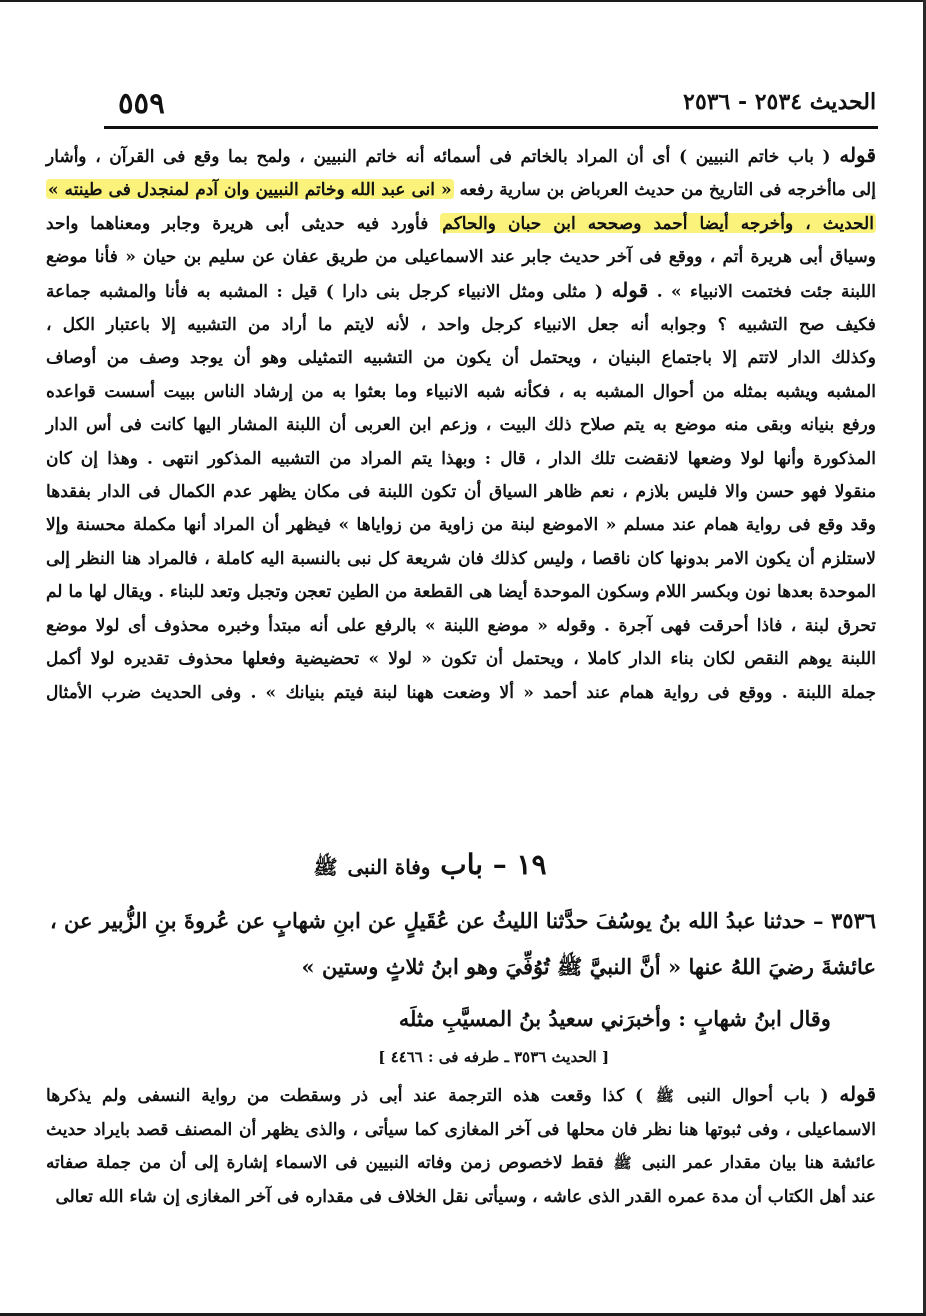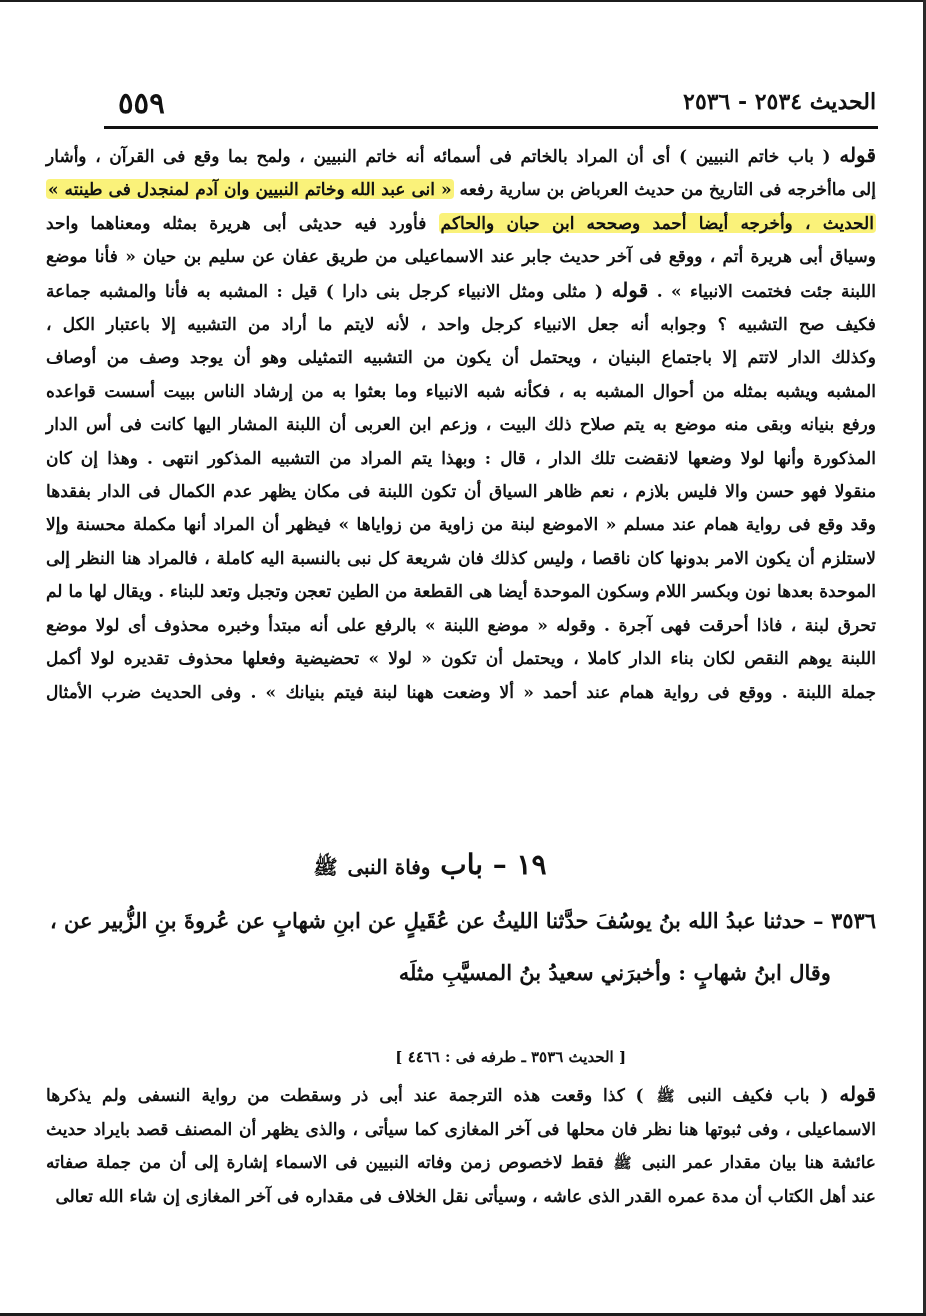--- a/index.html
+++ b/index.html
@@ -27,38 +27,38 @@
   .salah { display:inline-block; font-size:15px; font-weight:900; padding:0 2px; }
 
   .section-heading {
     position:absolute; left:0; width:860px; top:848px; text-align:center; direction:rtl;
     font-size:28px; font-weight:900;
   }
   .section-heading .small { font-size:20px; }
 
   .hadith { position:absolute; left:90px; right:50px; direction:rtl; font-size:21px; font-weight:bold; }
   .hadith .line { text-align-last:right; }
-  .cross-ref { position:absolute; right:300px; top:1048px; direction:rtl; font-size:15px; font-weight:bold; }
+  .cross-ref { position:absolute; right:317px; top:1048px; direction:rtl; font-size:15px; font-weight:bold; }
 </style>
 </head>
 <body>
 
 <div class="frame-top"></div>
 <div class="frame-right"></div>
 
 <div class="header">
   <div class="running-title">الحديث ٢٥٣٤ - ٢٥٣٦</div>
   <div class="page-number">٥٥٩</div>
 </div>
 <div class="header-rule"></div>
 
 <div class="body-text" id="c1" style="top:139px;">
     <span class="line"><span class="lead">قوله</span><span> ( باب خاتم النبيين ) أى أن المراد بالخاتم فى أسمائه أنه خاتم النبيين ، ولمح بما وقع فى القرآن ، وأشار</span></span>
     <span class="line"><span>إلى ماأخرجه فى التاريخ من حديث العرباض بن سارية رفعه </span><span class="hl">« انى عبد الله وخاتم النبيين وان آدم لمنجدل فى طينته »</span></span>
-    <span class="line"><span class="hl">الحديث ، وأخرجه أيضا أحمد وصححه ابن حبان والحاكم</span><span> فأورد فيه حديثى أبى هريرة بمثله ومعناهما واحد</span></span>
+    <span class="line"><span class="hl">الحديث ، وأخرجه أيضا أحمد وصححه ابن حبان والحاكم</span><span> فأورد فيه حديثى أبى هريرة وجابر ومعناهما واحد</span></span>
     <span class="line"><span>وسياق أبى هريرة أتم ، ووقع فى آخر حديث جابر عند الاسماعيلى من طريق عفان عن سليم بن حيان « فأنا موضع</span></span>
     <span class="line"><span>اللبنة جئت فختمت الانبياء » . </span><span class="lead">قوله</span><span> ( مثلى ومثل الانبياء كرجل بنى دارا ) قيل : المشبه به فأنا والمشبه جماعة</span></span>
     <span class="line"><span>فكيف صح التشبيه ؟ وجوابه أنه جعل الانبياء كرجل واحد ، لأنه لايتم ما أراد من التشبيه إلا باعتبار الكل ،</span></span>
     <span class="line"><span>وكذلك الدار لاتتم إلا باجتماع البنيان ، ويحتمل أن يكون من التشبيه التمثيلى وهو أن يوجد وصف من أوصاف</span></span>
     <span class="line"><span>المشبه ويشبه بمثله من أحوال المشبه به ، فكأنه شبه الانبياء وما بعثوا به من إرشاد الناس ببيت أسست قواعده</span></span>
     <span class="line"><span>ورفع بنيانه وبقى منه موضع به يتم صلاح ذلك البيت ، وزعم ابن العربى أن اللبنة المشار اليها كانت فى أس الدار</span></span>
     <span class="line"><span>المذكورة وأنها لولا وضعها لانقضت تلك الدار ، قال : وبهذا يتم المراد من التشبيه المذكور انتهى . وهذا إن كان</span></span>
     <span class="line"><span>منقولا فهو حسن والا فليس بلازم ، نعم ظاهر السياق أن تكون اللبنة فى مكان يظهر عدم الكمال فى الدار بفقدها</span></span>
     <span class="line"><span>وقد وقع فى رواية همام عند مسلم « الاموضع لبنة من زاوية من زواياها » فيظهر أن المراد أنها مكملة محسنة وإلا</span></span>
     <span class="line"><span>لاستلزم أن يكون الامر بدونها كان ناقصا ، وليس كذلك فان شريعة كل نبى بالنسبة اليه كاملة ، فالمراد هنا النظر إلى</span></span>
@@ -71,24 +71,25 @@
 <div class="section-heading">
   <span>١٩</span>
   <span>–</span>
   <span>باب</span>
   <span class="small">وفاة النبى</span>
   <span class="small">ﷺ</span>
 </div>
 
 <div class="hadith" style="top:898px;">
   <span class="line" style="line-height:46px; text-align-last:justify;">٣٥٣٦ – حدثنا عبدُ الله بنُ يوسُفَ حدَّثنا الليثُ عن عُقَيلٍ عن ابنِ شهابٍ عن عُروةَ بنِ الزُّبير عن ،</span>
+  <span class="line" style="line-height:46px;">عائشةَ رضيَ اللهُ عنها « أنَّ النبيَّ ﷺ تُوُفِّيَ وهو ابنُ ثلاثٍ وستين »</span>
   <span class="line" style="line-height:58px; padding-right:45px;">وقال ابنُ شهابٍ : وأخبرَني سعيدُ بنُ المسيَّبِ مثلَه</span>
 </div>
 <div class="cross-ref">[ الحديث ٣٥٣٦ ـ طرفه فى : ٤٤٦٦ ]</div>
 
 <div class="body-text" id="c2" style="top:1078px; line-height:33px;">
-    <span class="line"><span class="lead">قوله</span><span> ( باب فكيف النبى </span><span class="salah">ﷺ</span><span> ) كذا وقعت هذه الترجمة عند أبى ذر وسقطت من رواية النسفى ولم يذكرها</span></span>
+    <span class="line"><span class="lead">قوله</span><span> ( باب أحوال النبى </span><span class="salah">ﷺ</span><span> ) كذا وقعت هذه الترجمة عند أبى ذر وسقطت من رواية النسفى ولم يذكرها</span></span>
     <span class="line"><span>الاسماعيلى ، وفى ثبوتها هنا نظر فان محلها فى آخر المغازى كما سيأتى ، والذى يظهر أن المصنف قصد بايراد حديث</span></span>
     <span class="line"><span>عائشة هنا بيان مقدار عمر النبى </span><span class="salah">ﷺ</span><span> فقط لاخصوص زمن وفاته النبيين فى الاسماء إشارة إلى أن من جملة صفاته</span></span>
     <span class="line last"><span>عند أهل الكتاب أن مدة عمره القدر الذى عاشه ، وسيأتى نقل الخلاف فى مقداره فى آخر المغازى إن شاء الله تعالى</span></span>
   </div>
 
 <div class="frame-bottom"></div>
 
 </body></html>

